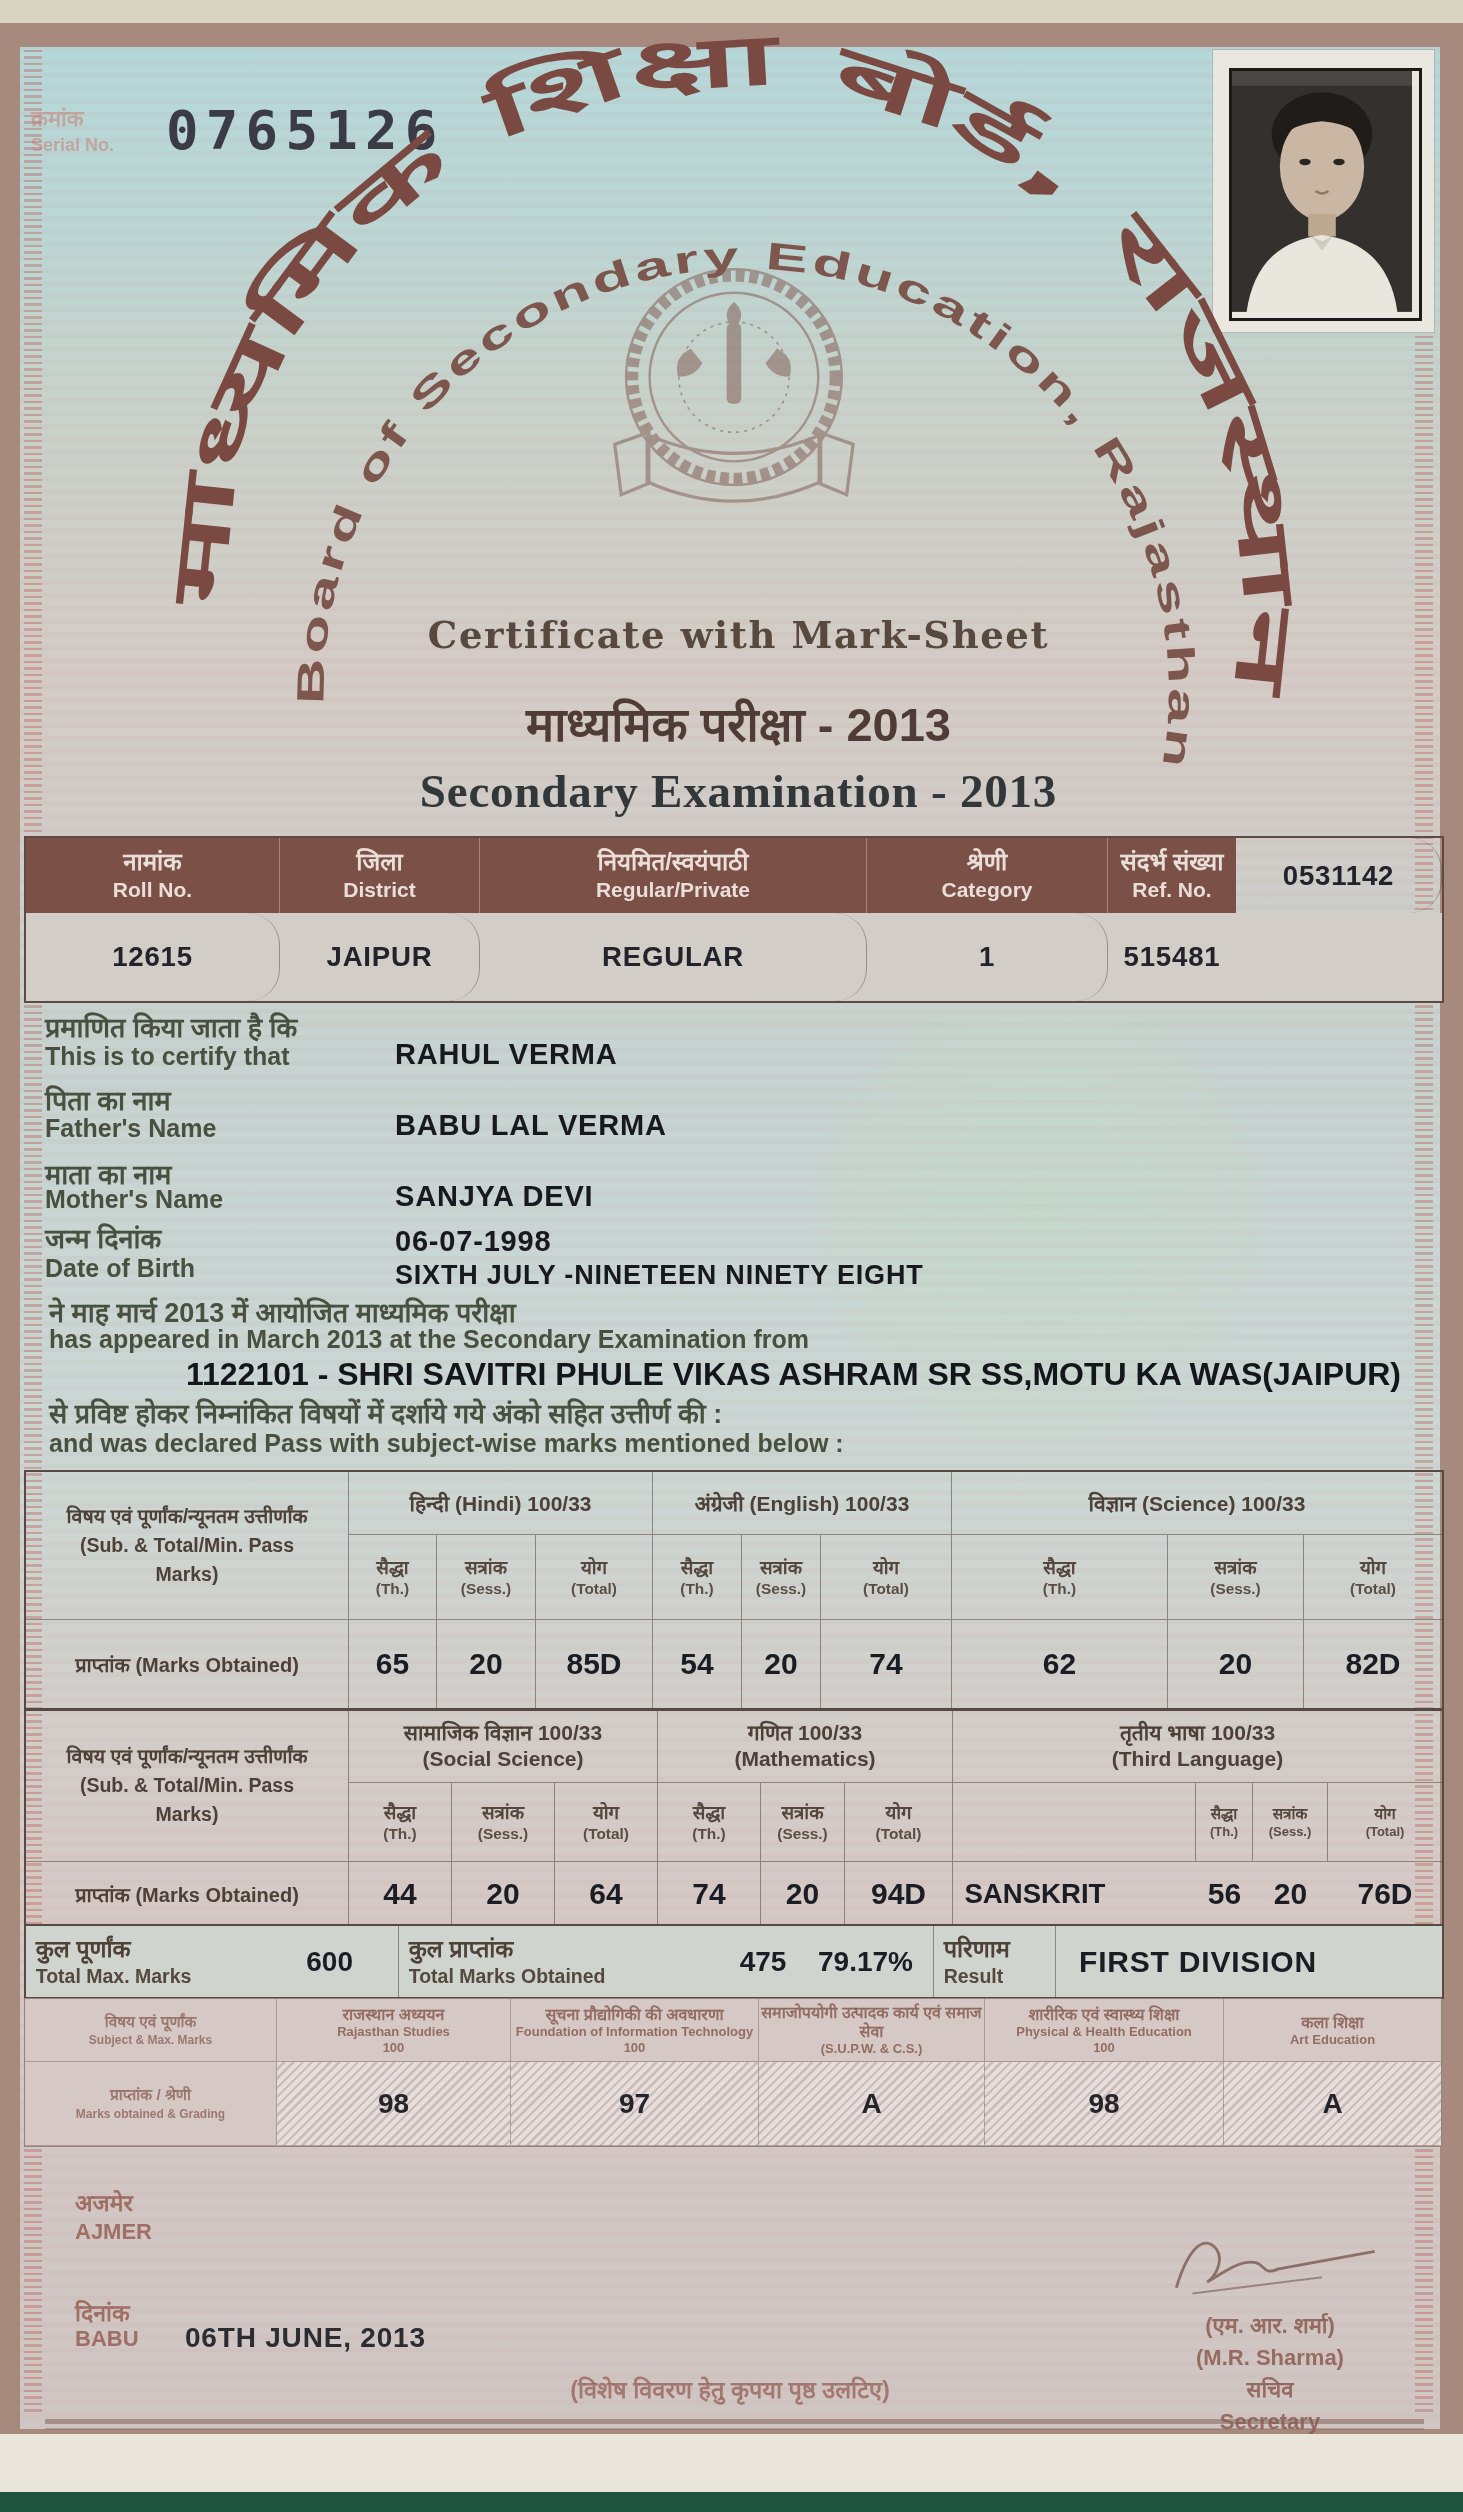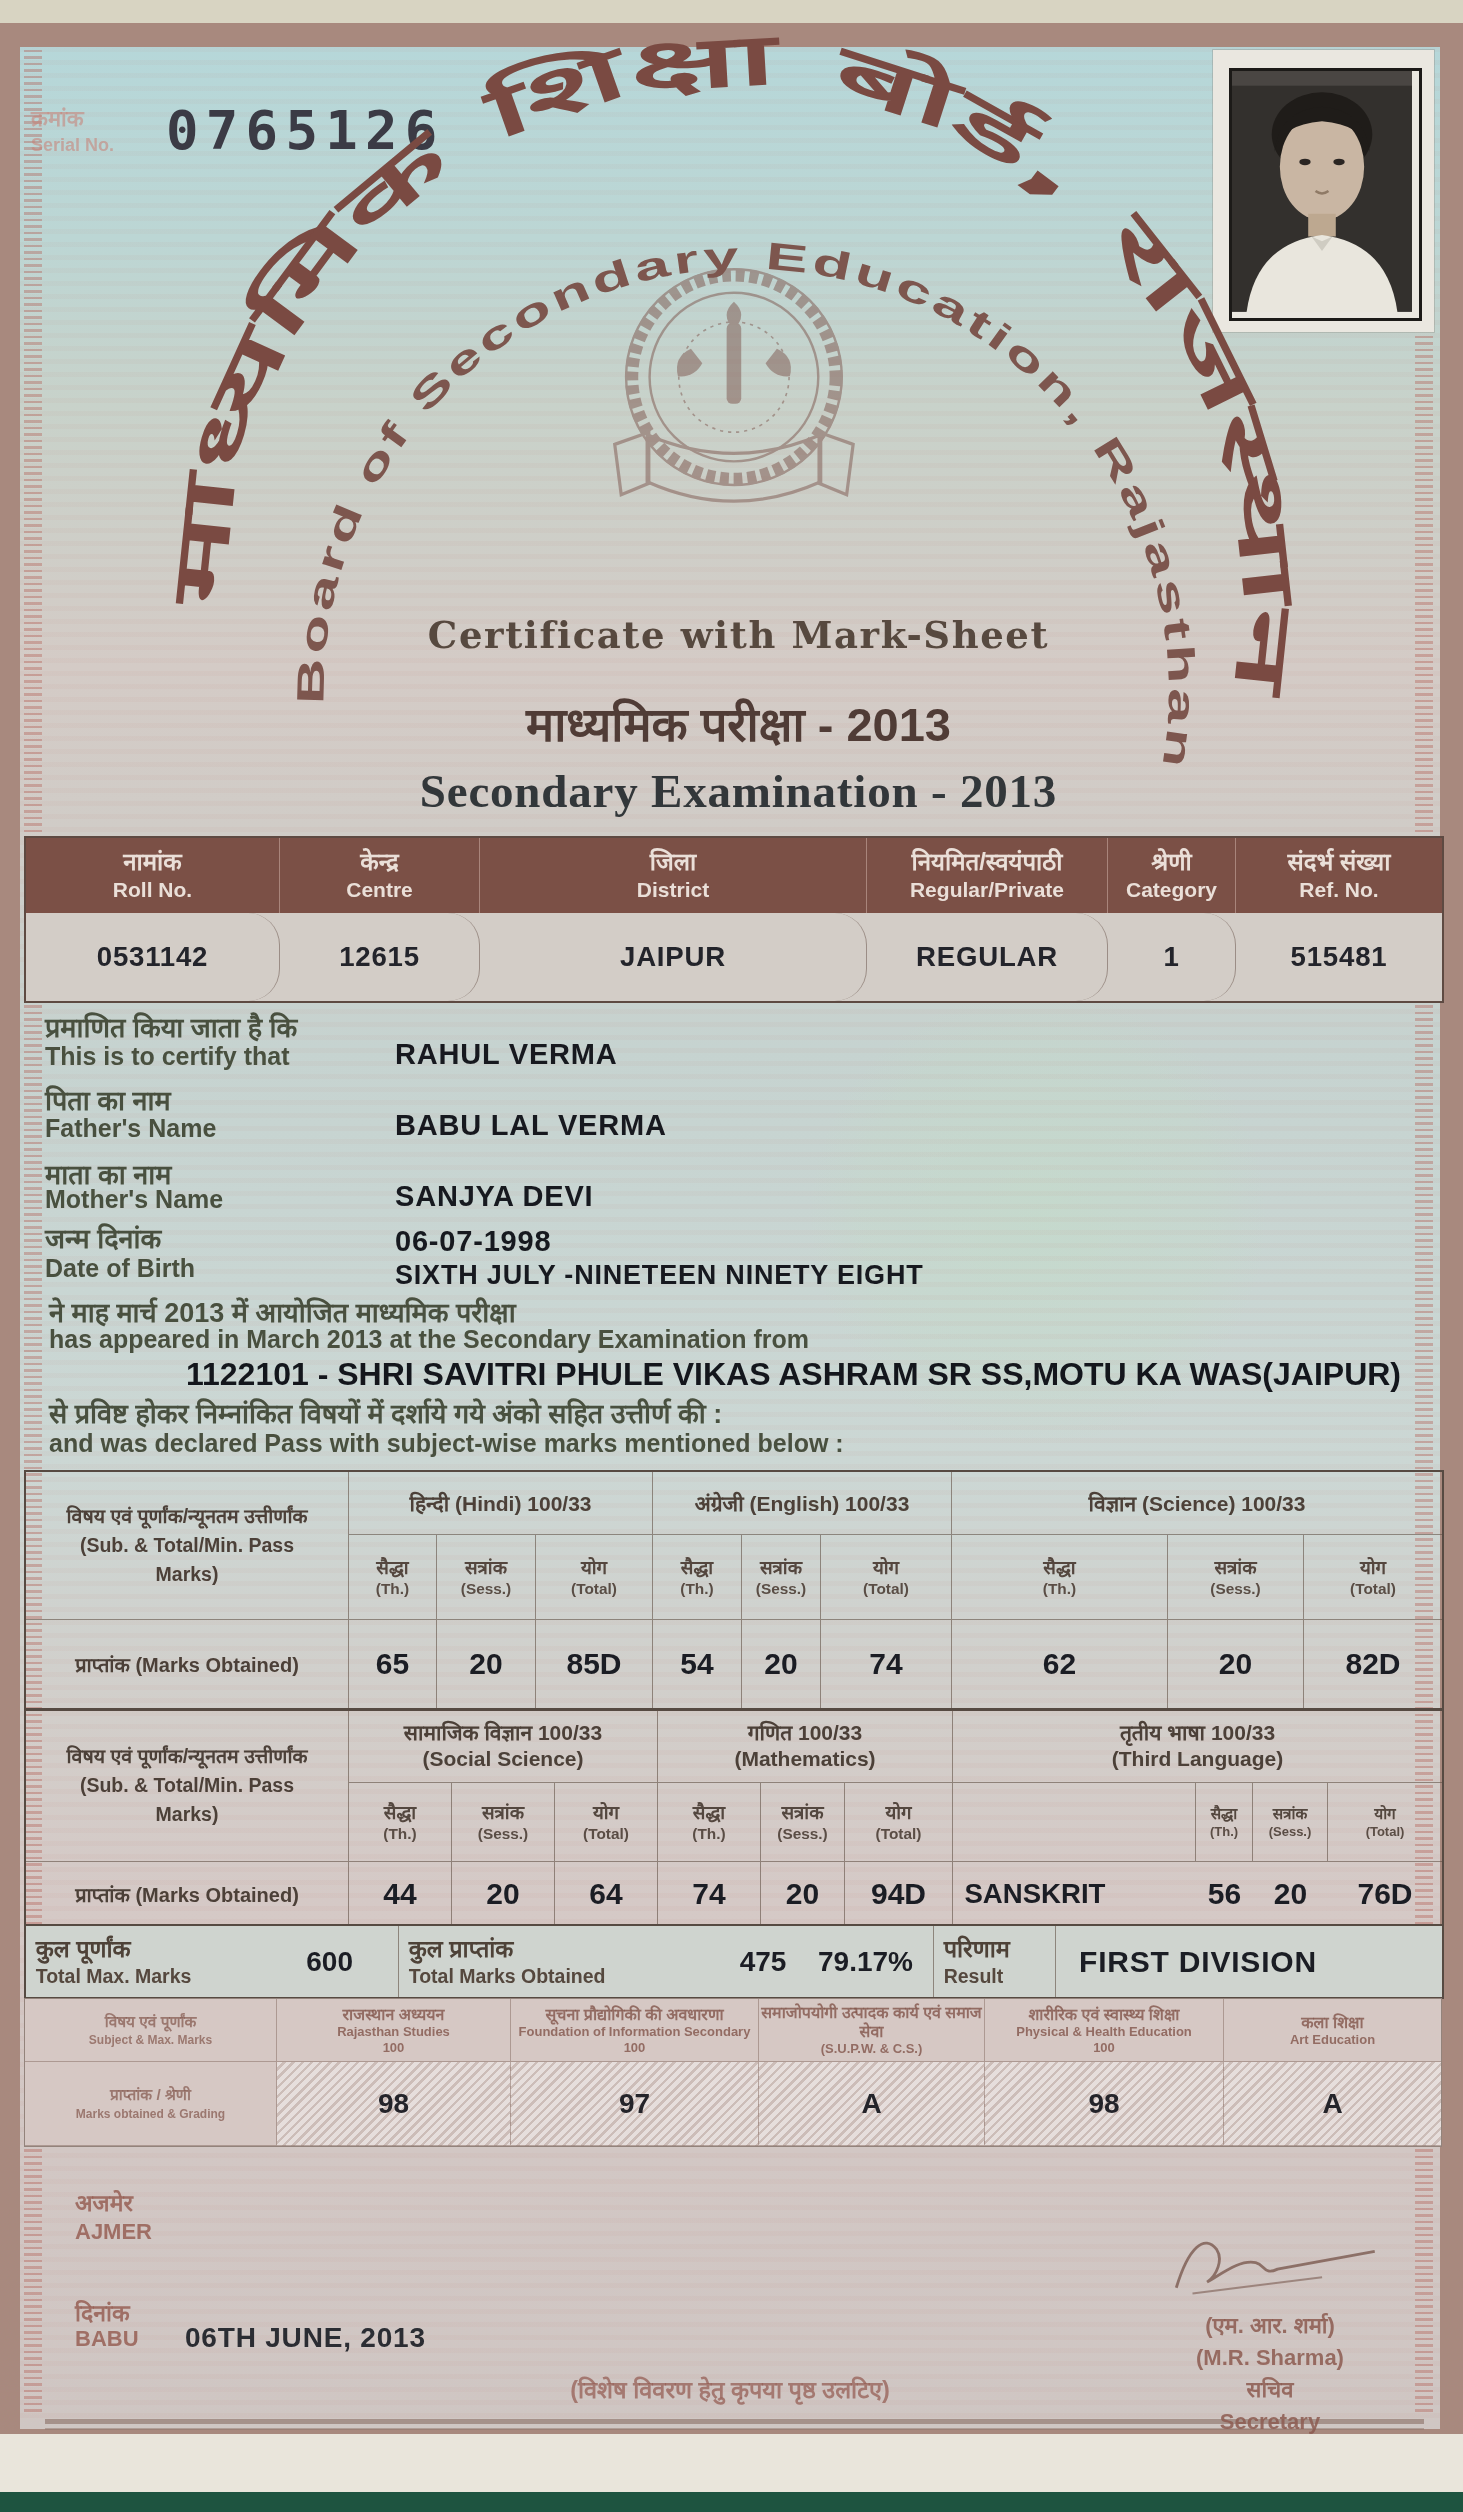--- a/index.html
+++ b/index.html
@@ -183,24 +183,20 @@
   <div class="abs center-col doc-title-en">Certificate with Mark-Sheet</div>
   <div class="abs center-col exam-hi">माध्यमिक परीक्षा - 2013</div>
   <div class="abs center-col exam-en">Secondary Examination - 2013</div>
 
   <div class="abs roll-table">
     <div class="h">
         <span class="hi">नामांक</span>
         <span class="en">Roll No.</span>
       </div>
     <div class="h">
-        <span class="hi">केन्द्र</span>
-        <span class="en">Centre</span>
-      </div>
-    <div class="h">
         <span class="hi">जिला</span>
         <span class="en">District</span>
       </div>
     <div class="h">
         <span class="hi">नियमित/स्वयंपाठी</span>
         <span class="en">Regular/Private</span>
       </div>
     <div class="h">
         <span class="hi">श्रेणी</span>
         <span class="en">Category</span>
@@ -401,21 +397,21 @@
       <span class="hi">विषय एवं पूर्णांक</span>
         <span class="en">Subject &amp; Max. Marks</span>
     </div>
     <div class="colc addh">
       <span class="hi">राजस्थान अध्ययन</span>
         <span class="en">Rajasthan Studies</span>
         <span class="mx">100</span>
     </div>
     <div class="colc addh">
       <span class="hi">सूचना प्रौद्योगिकी की अवधारणा</span>
-        <span class="en">Foundation of Information Secondary</span>
+        <span class="en">Foundation of Information Technology</span>
         <span class="mx">100</span>
     </div>
     <div class="colc addh">
       <span class="hi">समाजोपयोगी उत्पादक कार्य एवं समाज सेवा</span>
         <span class="en">(S.U.P.W. &amp; C.S.)</span>
     </div>
     <div class="colc addh">
       <span class="hi">शारीरिक एवं स्वास्थ्य शिक्षा</span>
         <span class="en">Physical &amp; Health Education</span>
         <span class="mx">100</span>

